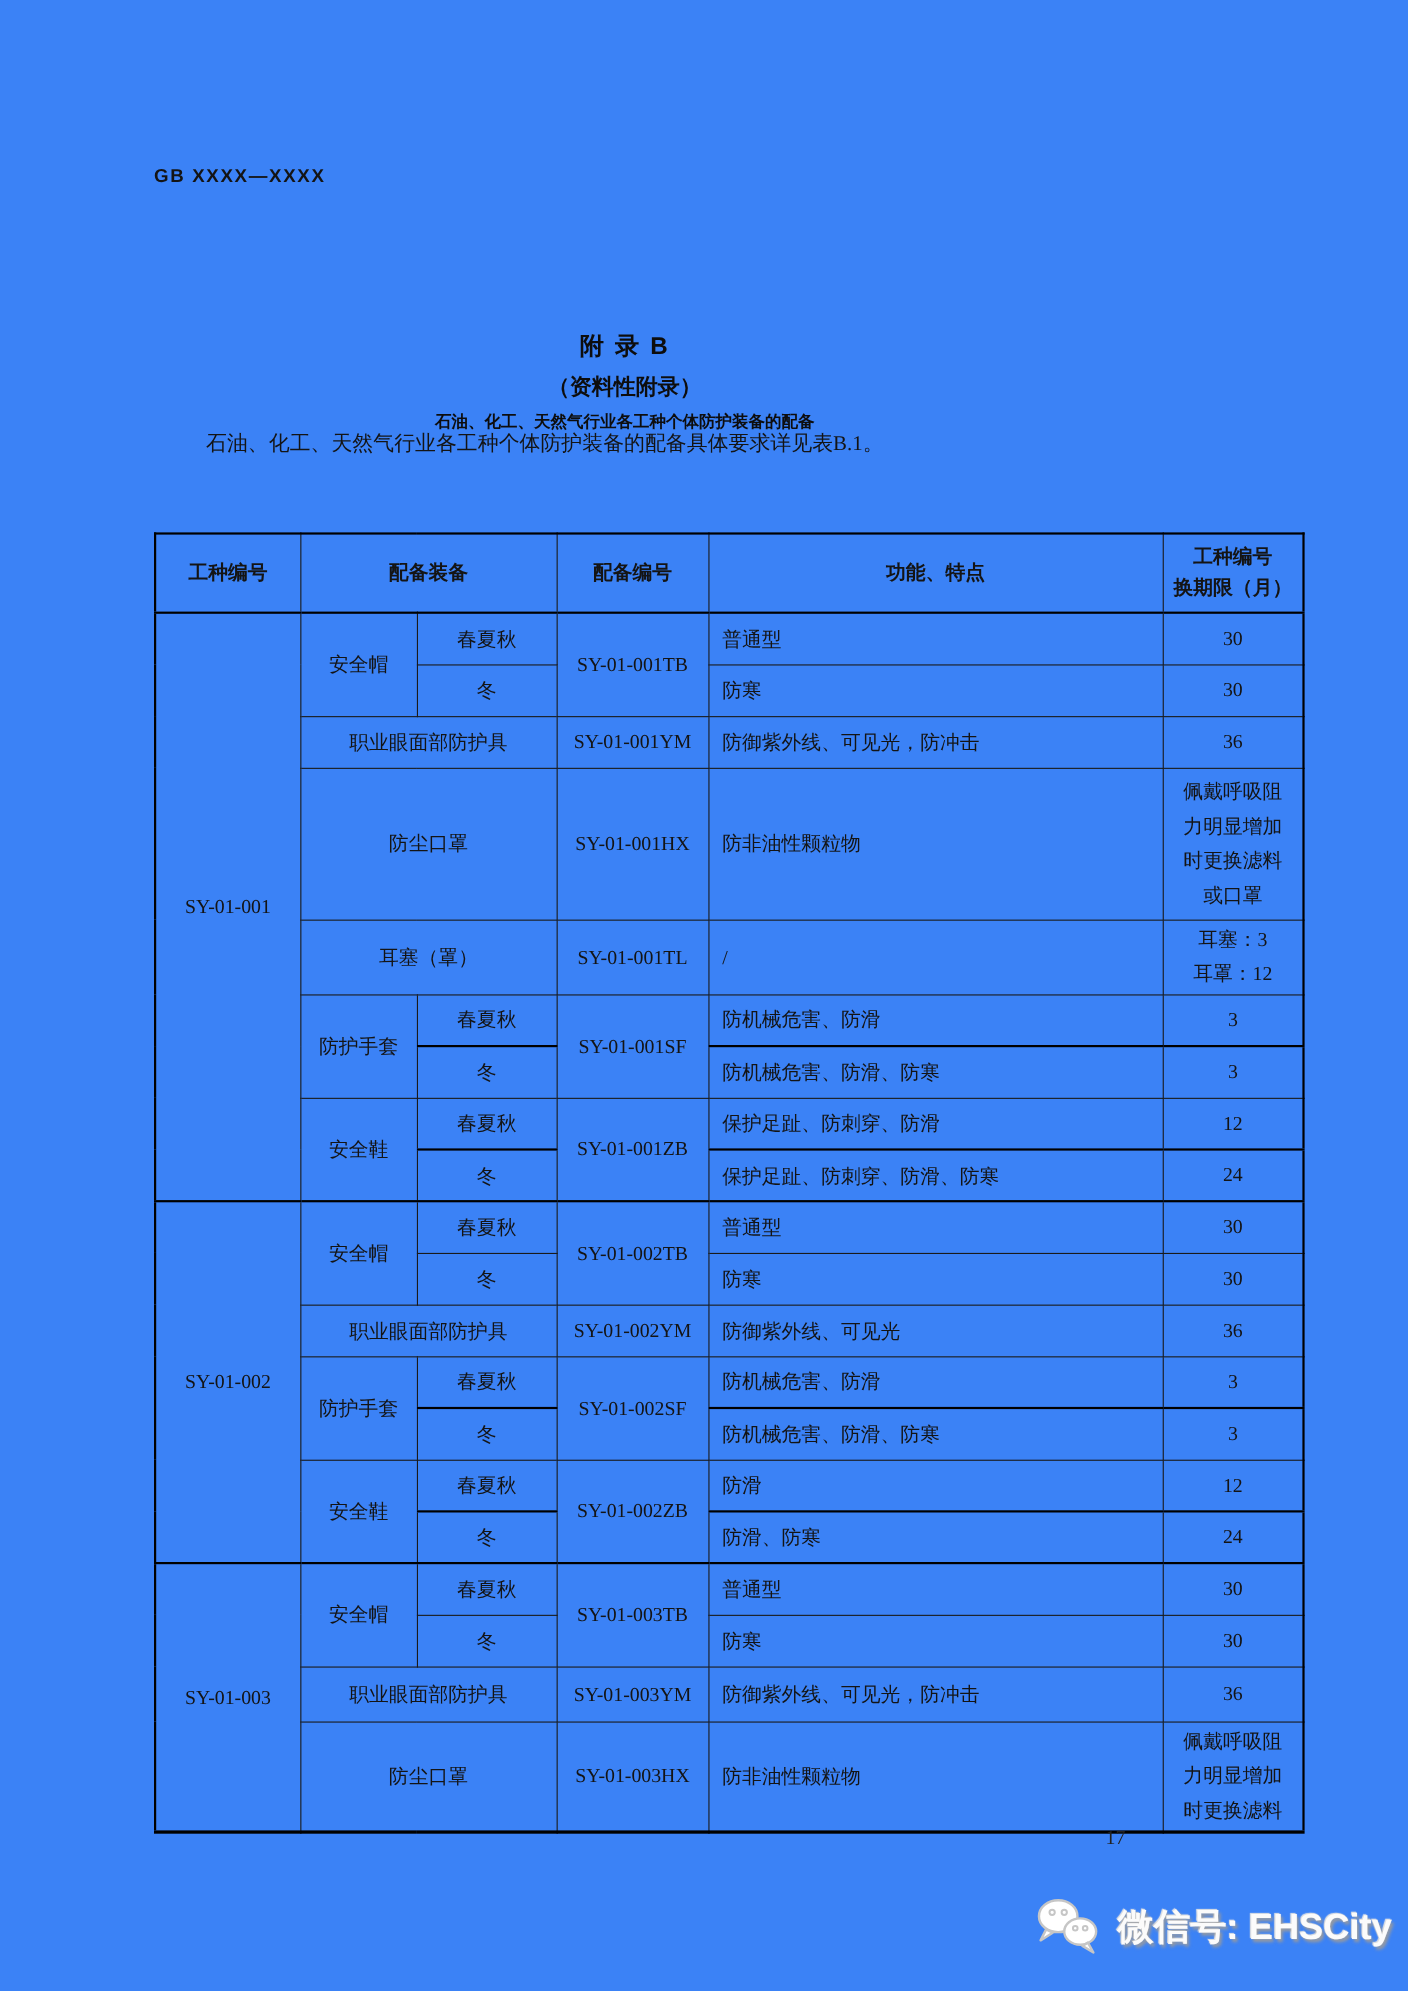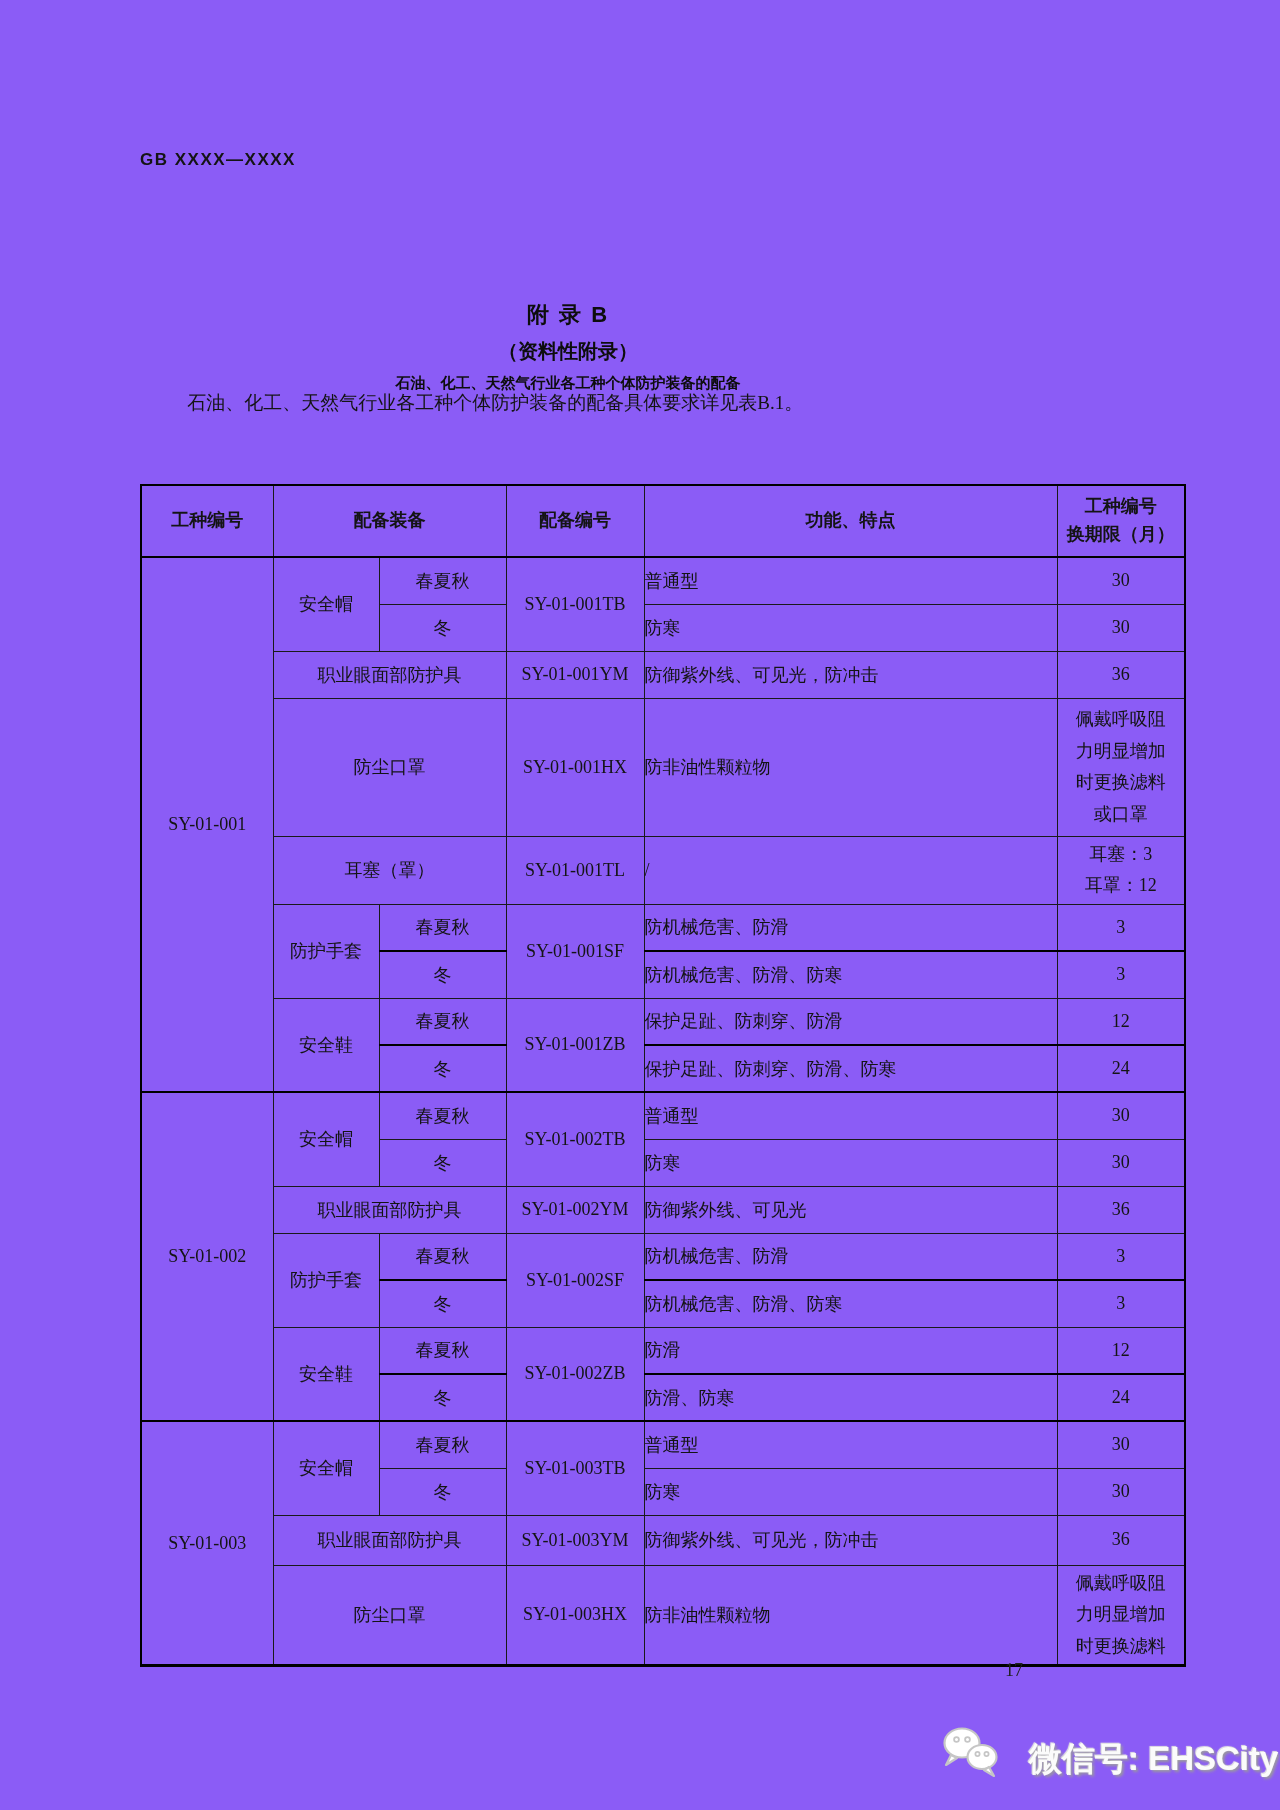--- a/index.html
+++ b/index.html
@@ -1,17 +1,17 @@
 <!DOCTYPE html>
 <html><head>
 <meta charset="utf-8">
 <style>
   html,body { margin:0; padding:0; background:#ffffff; }
   .page {
-    position:relative; width:1280px; height:1810px; background:#8b5cf6;
+    position:relative; width:1280px; height:1810px; background:#3b82f6;
     font-family:"Liberation Serif", serif; color:#111; overflow:hidden;
   }
   .doc-code {
     position:absolute; left:140px; top:150px;
     font-family:"Liberation Sans", sans-serif; font-weight:bold;
     font-size:17px; letter-spacing:1.5px; color:#141414;
   }
   .head-area { position:absolute; left:136px; top:252px; width:864px; text-align:center;margin-top:48px; }
   .appendix-title {
     font-family:"Liberation Sans", sans-serif; font-weight:bold;
@@ -48,32 +48,32 @@
   .ppe thead th {
     font-family:"Liberation Sans", sans-serif; font-weight:bold;
     font-size:18px; height:66px; border-bottom:2px solid #000;
     white-space:pre-line; line-height:1.55;
   }
   .ppe tr { height:47px; }
   .ppe tr.h-dust { height:138px; }
   .ppe tr.h-ear  { height:66px; }
   .ppe tr.h-eye3 { height:50px; }
   .ppe tr.h-last { height:90px; }
-  .ppe td.c-func { text-align:left; padding-left:0;margin-left:45px; }
+  .ppe td.c-func { text-align:left; padding-left:12px;margin-left:45px; }
   .ppe td.c-period { padding:2px 8px; line-height:1.75; }
   .ppe td.pre { white-space:pre-line; }
   .ppe td.gt { border-top:2px solid #000; }   
   .ppe td.tt { border-top:2px solid #000; }   
   .page-number {
     position:absolute; left:990px; top:1660px; width:48px; text-align:center;
     font-size:18px; color:#222;
   }
   .footer-brand {
     position:absolute; left:938px; top:1722px; height:60px;
-    display:flex; align-items:flex-end; gap:25px;
+    display:flex; align-items:center; gap:12px;
   }
   .footer-brand .brand-text {
     font-family:"Liberation Sans", sans-serif; font-weight:bold; font-size:33px;
     color:#fbfbfb;
     text-shadow: 0 0 1px #cccccc, 2px 2px 3px #9b9b9b, -1px -1px 1px #e8e8e8;
     white-space:nowrap;
   }
   .wechat-svg { display:block; }
 </style>
 </head>

